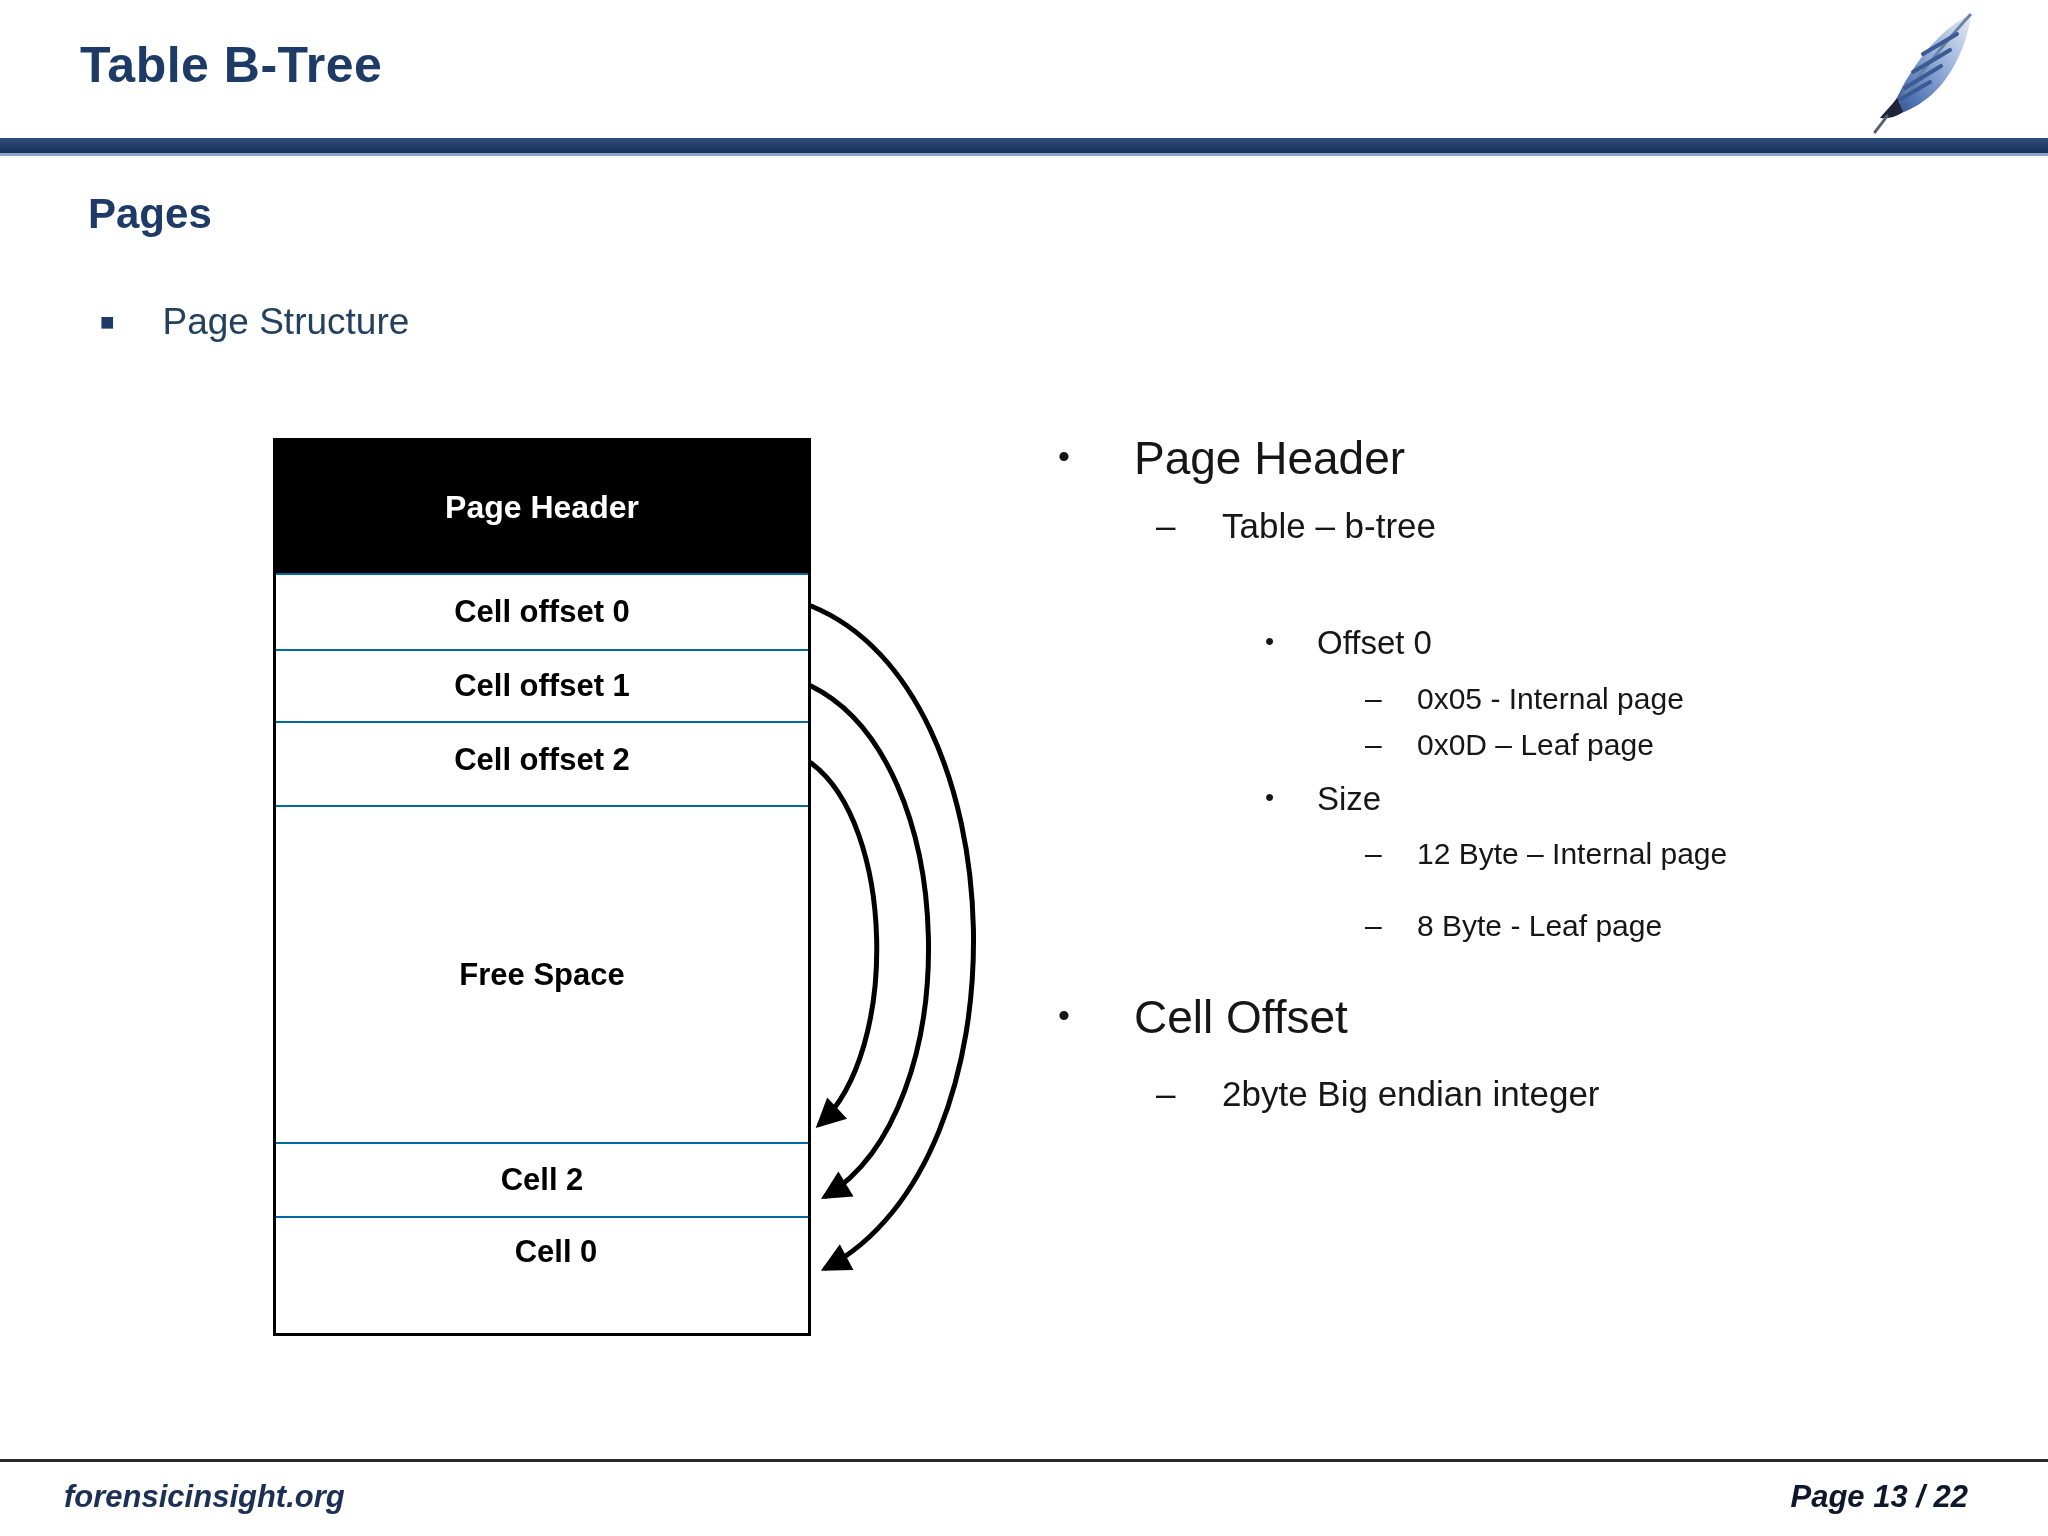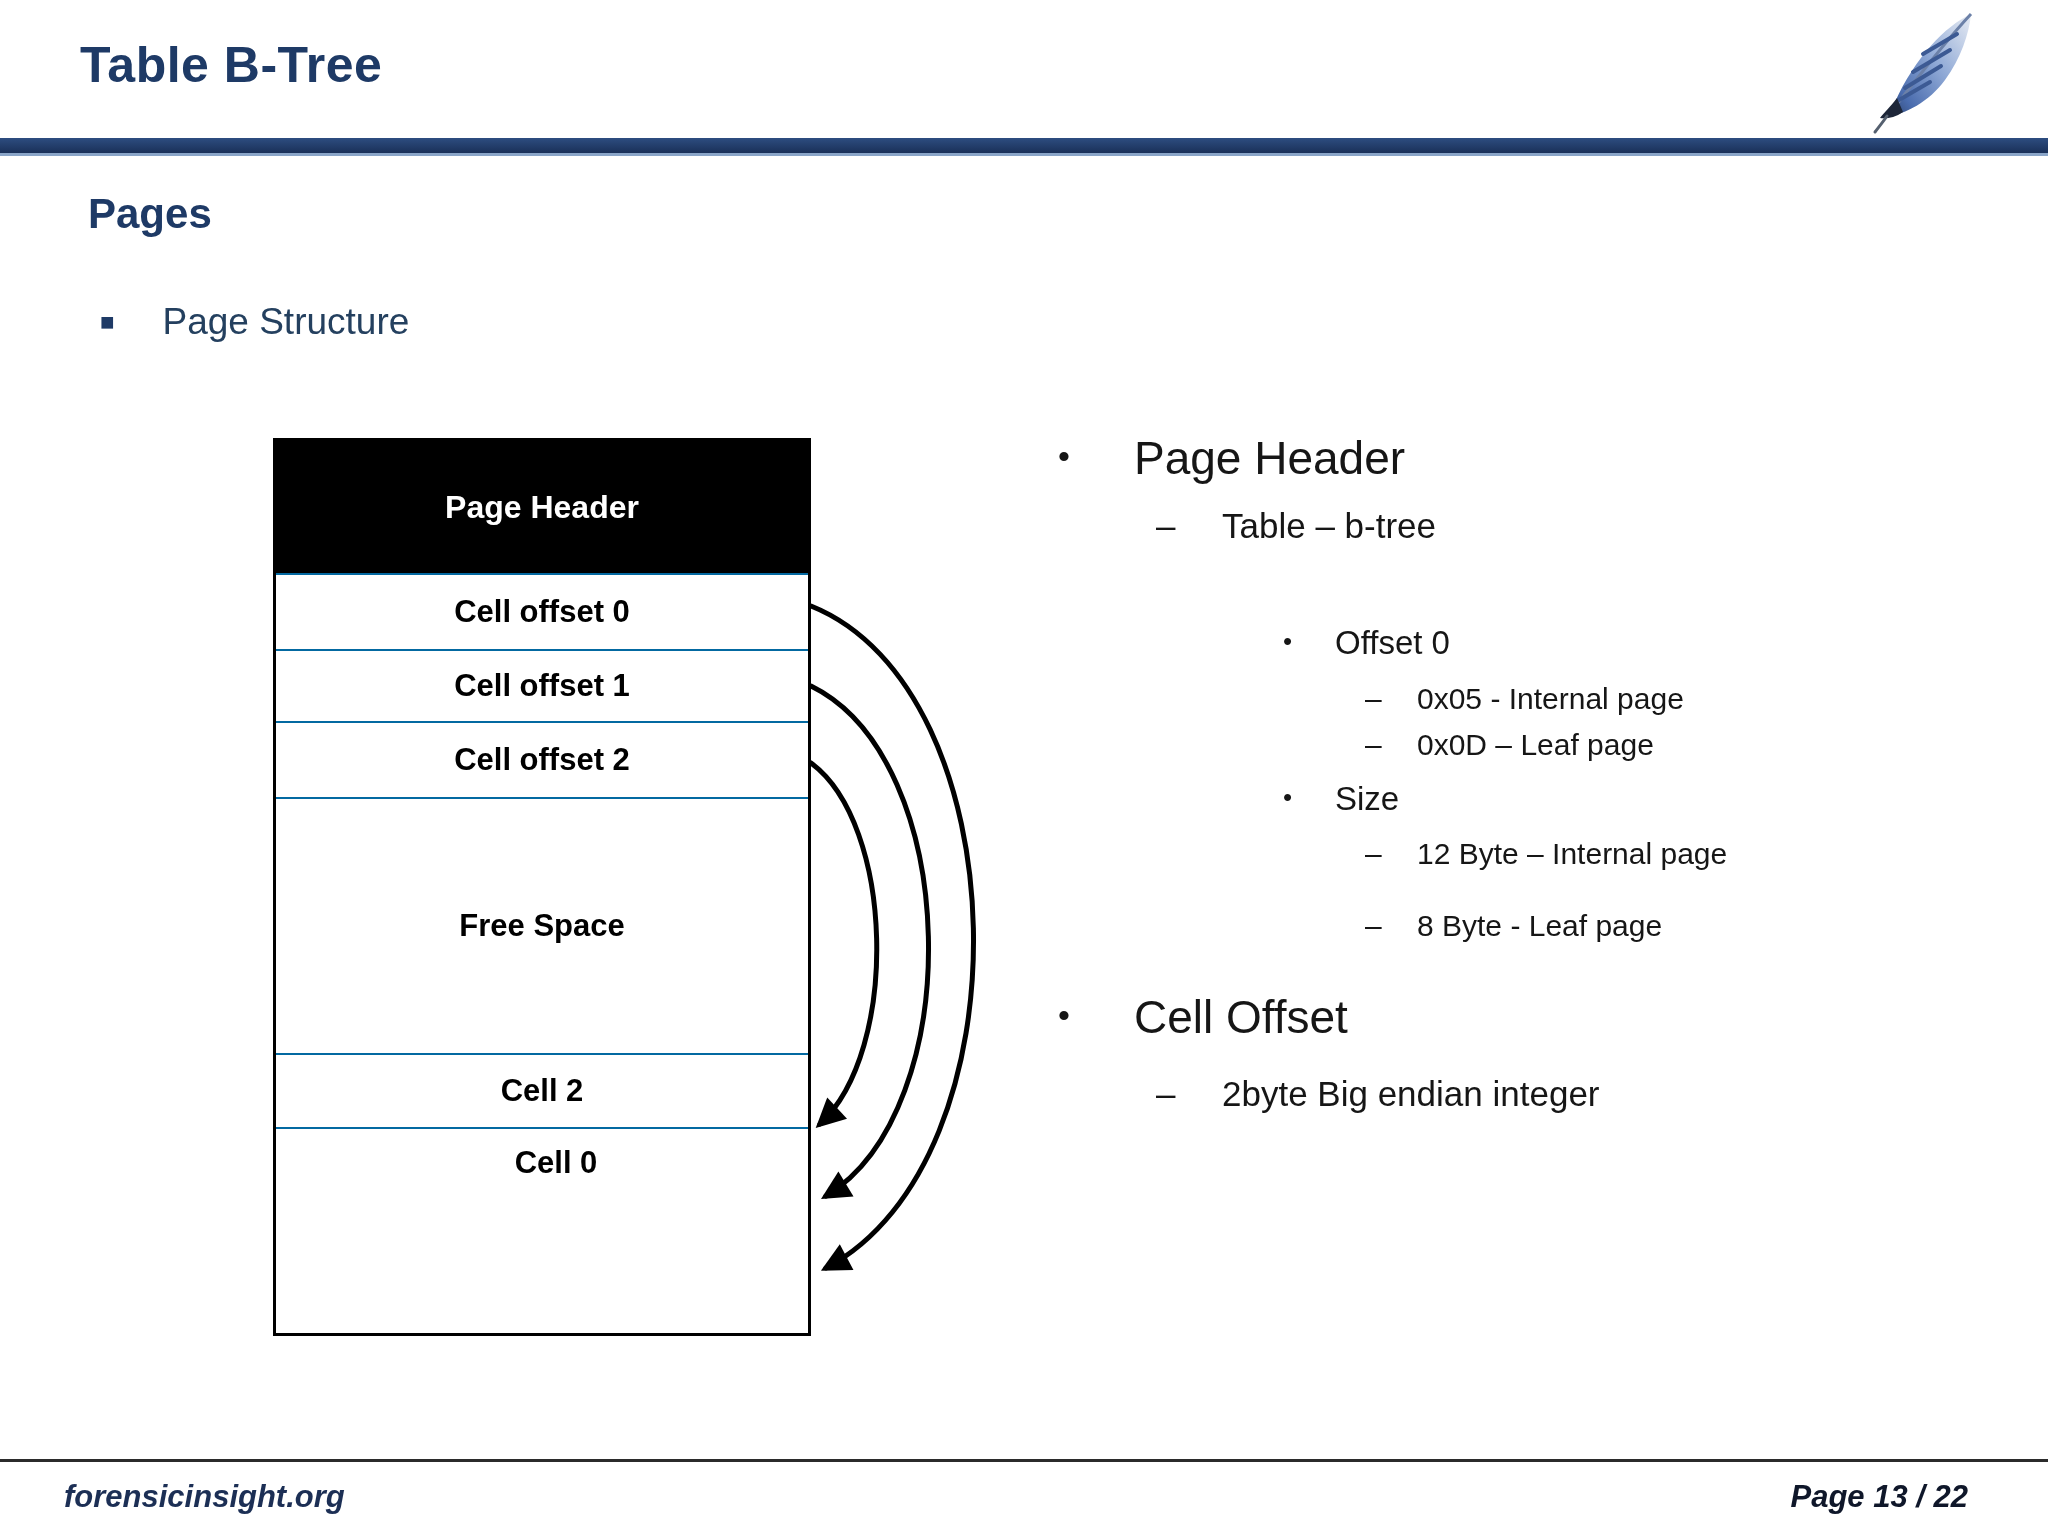--- a/index.html
+++ b/index.html
@@ -35,35 +35,35 @@
     border:3px solid #000;box-sizing:border-box;background:#fff;
   }
   .prow{
     display:flex;align-items:center;justify-content:center;
     font-weight:bold;font-size:31px;color:#000;box-sizing:border-box;
   }
   .prow + .prow{border-top:2px solid #0369a1;}
   .prow.header{height:132px;background:#000;color:#fff;font-size:32px;}
   .prow.offset{height:76px;}
   .prow.offset1{height:72px;}
-  .prow.free{height:256px;}
+  .prow.free{height:337px;margin-top:8px;}
   .prow.cell2{height:74px;}
   .prow.cell1{height:70px;}
   .prow.cell0{height:69px;padding-left:28px;}
 
   .arrows{left:0;top:0;width:2048px;height:1536px;pointer-events:none;}
 
   
   .note{position:absolute;white-space:nowrap;color:#161616;}
   .note .mk{display:inline-block;}
   .n-l1{font-size:46px;}
   .n-l1 .mk{font-size:34px;width:76px;vertical-align:6px;}
   .n-l2{font-size:35px;}
   .n-l2 .mk{font-size:35px;width:66px;}
-  .n-l3{font-size:33px;margin-left:18px;}
+  .n-l3{font-size:33px;}
   .n-l3 .mk{font-size:26px;width:52px;vertical-align:4px;}
   .n-l4{font-size:30px;}
   .n-l4 .mk{font-size:30px;width:52px;}
 
   
   .footer-line{left:0;top:1459px;width:2048px;height:3px;background:#2b2b2b;}
   .footer-site{
     left:64px;top:1479px;font-size:31px;font-weight:bold;font-style:italic;color:#1c2f55;
   }
   .footer-page{

